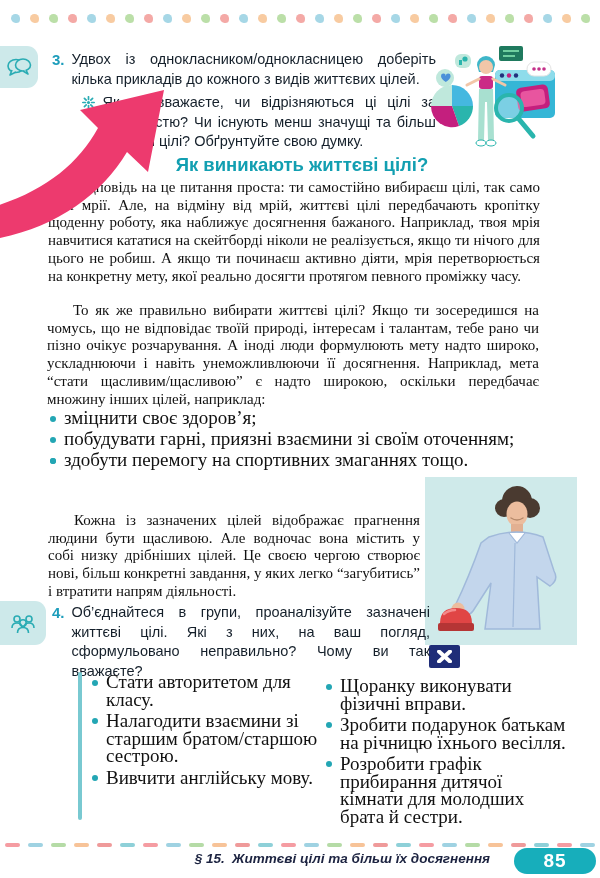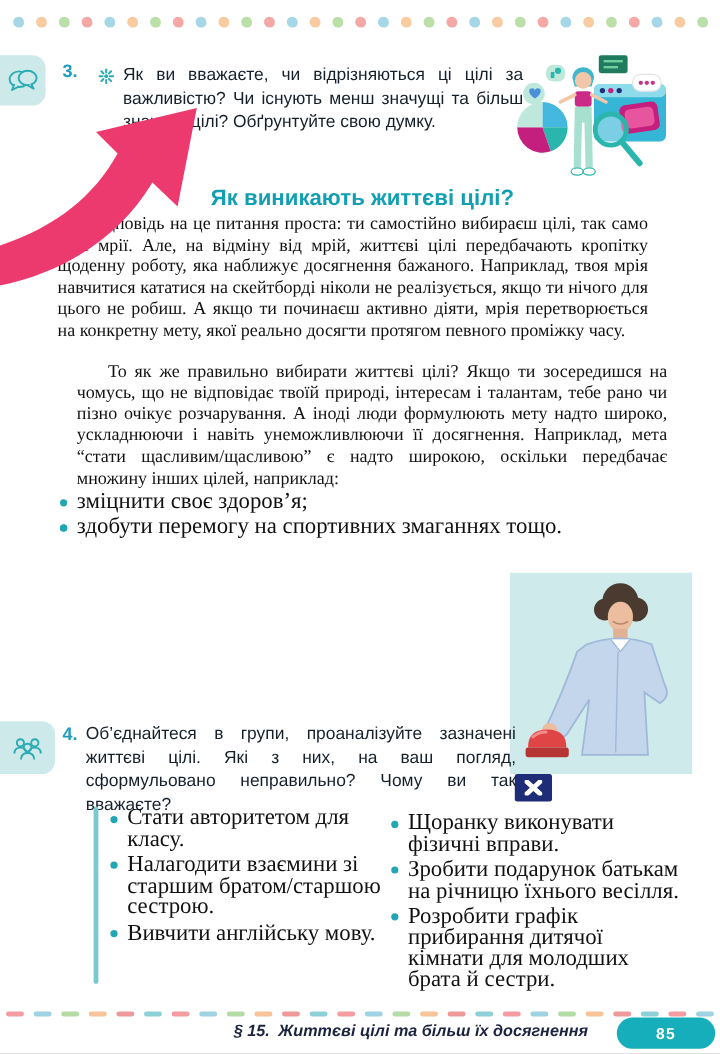--- a/index.html
+++ b/index.html
@@ -27,42 +27,42 @@
   .task3{left:52px; top:50px; width:384px;}
   .task4{left:52px; top:603px; width:378px;}
   .subtask{display:flex; gap:8px; margin-top:4px; margin-left:10px;}
   .star-icon{flex:0 0 auto; margin-top:3px;}
   
   .heading{position:absolute; top:152px; left:0; width:100%; text-align:center; margin:2px;
     font-family:"Liberation Sans", sans-serif; font-size:18.5px; font-weight:bold; color:#129fb1;}
   
   .para{position:absolute; margin:0; font-size:15px; line-height:17.7px; text-align:justify; text-indent:26px;}
   .p1{left:48px; top:179px; width:492px;}
-  .p2{left:64px; top:302px; width:492px;}
+  .p2{left:47px; top:302px; width:492px;}
   .p3{left:48px; top:512px; width:372px;}
   
   .blist{position:absolute; list-style:none; margin:0; padding:0;}
   .blist li{position:relative; padding-left:16px; margin-bottom:3.5px; font-size:19px; line-height:17.7px;}
   .blist li .blt{position:absolute; left:2px; top:6.5px; width:6px; height:6px; border-radius:50%; background:#23a6b4;}
   .goals{left:48px; top:409px; width:492px;}
   .ex-left{left:90px; top:673px; width:232px;}
   .ex-right{left:324px; top:677px; width:242px;}
   .ex-bar{position:absolute; left:78px; top:672px; width:4px; height:148px; background:#79c9d1; border-radius:2px;}
   
   .illustration{position:absolute; left:425px; top:40px;}
   .photo{position:absolute; left:425px; top:477px; width:152px; height:168px;}
   .x-badge{position:absolute; left:429px; top:645px; width:31px; height:23px; background:#1f2d78; border-radius:2px;
     display:flex; align-items:center; justify-content:center;}
   
   .footer-text{position:absolute; top:851px; right:110px; font-family:"Liberation Sans", sans-serif;
     font-style:italic; font-weight:bold; font-size:13.5px; color:#1c2340; white-space:nowrap;}
   .footer-text .sec{margin-right:7px;}
   .page-badge{position:absolute; left:514px; top:848px; width:82px; height:26px; border-radius:13px; background:#17aebb;
     display:flex; align-items:center; justify-content:center; font-family:"Liberation Sans", sans-serif;
-    font-weight:bold; font-size:13px; color:#ffffff; letter-spacing:1px;}
+    font-weight:bold; font-size:19px; color:#ffffff; letter-spacing:1px;}
 </style>
 </head>
 <body>
 
 <div class="page">
 
   <div class="dots-row">
       <span class="dot" style="background: rgb(166, 215, 230);"></span>
       <span class="dot" style="background: rgb(248, 203, 161);"></span>
       <span class="dot" style="background: rgb(187, 223, 168);"></span>
@@ -104,20 +104,21 @@
       <path d="M20,14 L22,18 L17,15" fill="#cde9ea" stroke="#2aacb4" stroke-width="1.6" stroke-linejoin="round"></path>
     </svg>
   </div>
   <svg class="arrow-svg" width="182" height="162" viewBox="0 0 182 162">
     <path d="M0,130 C50,114 82,88 102,52 L84,34 L168,14 L152,96 L131,76 C106,118 62,150 4,162 Z" fill="#ed3a6e"></path>
   </svg>
 
   <section class="task task3">
     <span class="task-num">3.</span>
     <div class="task-body">
+      <p class="task-text">Удвох із однокласником/однокласницею доберіть кілька прикладів до кожного з видів життєвих цілей.</p>
       <div class="subtask">
         <svg class="star-icon" width="13" height="13" viewBox="0 0 13 13">
           <g stroke="#2aacb4" stroke-width="1.7" stroke-linecap="round">
             <line x1="6.5" y1="0.8" x2="6.5" y2="3.4"></line>
               <line x1="6.5" y1="9.6" x2="6.5" y2="12.2"></line>
             <line x1="0.8" y1="6.5" x2="3.4" y2="6.5"></line>
               <line x1="9.6" y1="6.5" x2="12.2" y2="6.5"></line>
             <line x1="2.4" y1="2.4" x2="4.2" y2="4.2"></line>
               <line x1="8.8" y1="8.8" x2="10.6" y2="10.6"></line>
             <line x1="2.4" y1="10.6" x2="4.2" y2="8.8"></line>
@@ -175,21 +176,21 @@
       <circle cx="119" cy="29" r="1.8" fill="#c4318a"></circle>
   </svg>
 
   <h1 class="heading">Як виникають життєві цілі?</h1>
 
   <p class="para p1">Відповідь на це питання проста: ти самостійно вибираєш цілі, так само як і мрії. Але, на відміну від мрій, життєві цілі передбачають кропітку щоденну роботу, яка наближує досягнення бажаного. Наприклад, твоя мрія навчитися кататися на скейтборді ніколи не реалізується, якщо ти нічого для цього не робиш. А якщо ти починаєш активно діяти, мрія перетворюється на конкретну мету, якої реально досягти протягом певного проміжку часу.</p>
   <p class="para p2">То як же правильно вибирати життєві цілі? Якщо ти зосередишся на чомусь, що не відповідає твоїй природі, інтересам і талантам, тебе рано чи пізно очікує розчарування. А іноді люди формулюють мету надто широко, ускладнюючи і навіть унеможливлюючи її досягнення. Наприклад, мета “стати щасливим/щасливою” є надто широкою, оскільки передбачає множину інших цілей, наприклад:</p>
 
   <ul class="blist goals">
     <li><span class="blt"></span><span>зміцнити своє здоров’я;</span></li>
-    <li><span class="blt"></span></li>
+    <li><span class="blt"></span><span>побудувати гарні, приязні взаємини зі своїм оточенням;</span></li>
     <li><span class="blt"></span></li>
     <li><span class="blt"></span><span>здобути перемогу на спортивних змаганнях тощо.</span></li>
   </ul>
 
   <svg class="photo" viewBox="0 0 152 168">
     <rect x="0" y="0" width="152" height="168" fill="#cfeaea"></rect>
     <circle cx="92" cy="24" r="15" fill="#4a3a30"></circle>
     <circle cx="79" cy="31" r="9" fill="#4a3a30"></circle>
     <circle cx="105" cy="31" r="10" fill="#4a3a30"></circle>
     <ellipse cx="92" cy="37" rx="10.5" ry="12.5" fill="#ecbd9e"></ellipse>
@@ -203,20 +204,21 @@
     <path d="M19,137 Q24,133 30,133" stroke="#f48a8a" stroke-width="2.5" fill="none" stroke-linecap="round"></path>
     <rect x="13" y="146" width="36" height="8" rx="2" fill="#b53535"></rect>
   </svg>
   <div class="x-badge">
     <svg width="15" height="13" viewBox="0 0 15 13">
       <line x1="2" y1="1.5" x2="13" y2="11.5" stroke="#ffffff" stroke-width="4" stroke-linecap="round"></line>
       <line x1="13" y1="1.5" x2="2" y2="11.5" stroke="#ffffff" stroke-width="4" stroke-linecap="round"></line>
     </svg>
   </div>
 
+  <p class="para p3">Кожна із зазначених цілей відображає прагнення людини бути щасливою. Але водночас вона містить у собі низку дрібніших цілей. Це своєю чергою створює нові, більш конкретні завдання, у яких легко “загубитись” і втратити напрям діяльності.</p>
 
   <div class="margin-box mb-task4">
     <svg width="28" height="24" viewBox="0 0 28 24">
       <g fill="none" stroke="#2aacb4" stroke-width="1.6">
         <circle cx="8" cy="8" r="3"></circle>
           <path d="M3,17 q0,-5 5,-5 q5,0 5,5"></path>
         <circle cx="20" cy="8" r="3"></circle>
           <path d="M15,17 q0,-5 5,-5 q5,0 5,5"></path>
         <circle cx="14" cy="12" r="3.2"></circle>
           <path d="M8.5,22 q0,-5.5 5.5,-5.5 q5.5,0 5.5,5.5"></path>

